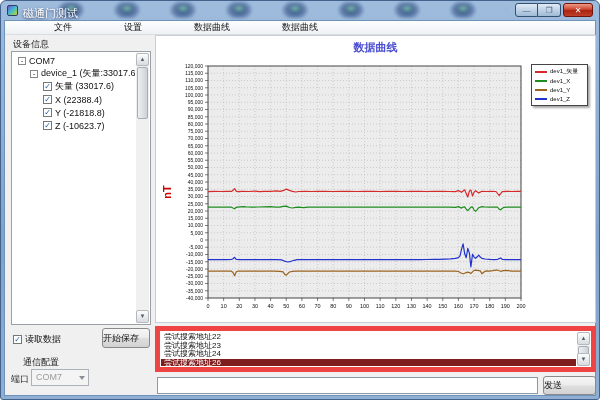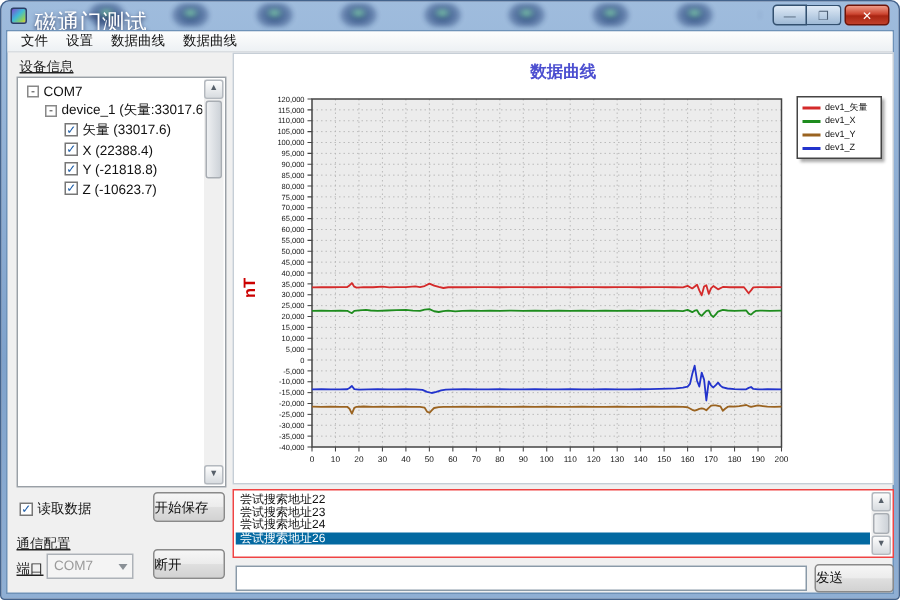--- a/index.html
+++ b/index.html
@@ -9,36 +9,36 @@
 
   
   .titlebar { position:absolute; left:0; right:0; top:0; height:19px; }
   .blobs { position:absolute; left:42px; right:92px; top:1px; bottom:2px;
     background-image:
       radial-gradient(9px 6px at 50% 42%, rgba(130,210,170,.95), transparent 72%),
       radial-gradient(15px 11px at 50% 50%, rgba(18,48,105,.95), rgba(18,48,105,.35) 75%, transparent 88%);
     background-size:56px 100%; background-repeat:repeat-x; filter:blur(1.4px); opacity:.9; }
   .title-icon { position:absolute; left:6px; top:4px; width:11px; height:11px; border-radius:2px;
     background:linear-gradient(135deg,#7a4fd0 0%,#3fb9d8 45%,#8fd05a 80%,#e8c83a 100%); border:1px solid #2c3e66; }
-  .title-text { position:absolute; left:22px; top:5px; font-size:15px; color:#fff; text-shadow:0 1px 3px rgba(0,10,50,.75); }
+  .title-text { position:absolute; left:22px; top:5px; font-size:11px; color:#fff; text-shadow:0 1px 3px rgba(0,10,50,.75); }
   .win-buttons { position:absolute; right:6px; top:2px; display:flex; }
   .win-btn { width:23px; height:14px; display:flex; align-items:center; justify-content:center; font-size:8px; color:#fff;
     border:1px solid #33506f; background:linear-gradient(rgba(245,250,255,.75),rgba(160,185,210,.6)); color:#4a5d73; }
   .win-btn.min { border-radius:3px 0 0 3px; }
   .win-btn.max { border-left:none; border-radius:0 3px 3px 0; }
   .win-btn.close { width:30px; margin-left:2px; border-radius:3px; color:#fff; font-weight:bold;
     background:linear-gradient(#ef9b88,#cc4530 45%,#a92512 55%,#c1402a); border:1px solid #6e1408; }
 
   
   .client { position:absolute; left:3px; right:3px; top:19px; bottom:3px; background:#f0f0f0; border:1px solid #6e92b8; }
 
   .menubar { position:absolute; left:0; right:0; top:0; height:14px; background:linear-gradient(#fdfdfd,#edf1f4); border-bottom:1px solid #d9dde1; display:flex; align-items:center; padding-left:3px; }
-  .menu-item { font-size:9px; color:#111; padding:1px 6px; }
-
-  .group-title { position:absolute; font-size:9px; color:#222;text-decoration:underline; }
+  .menu-item { font-size:9px; color:#111; padding:1px 6px;margin-left:40px; }
+
+  .group-title { position:absolute; font-size:9px; color:#222; }
 
   
   .tree-box { position:absolute; left:6px; top:30px; width:140px; height:274px; background:#fff; border:1px solid #9aa0a6; }
   .tree-content { position:absolute; left:1px; top:2px; right:15px; bottom:1px; overflow:hidden; font-size:9px; color:#111; }
   .tree-row { display:flex; align-items:center; height:13px; white-space:nowrap; }
   .ind1 { margin-left:5px; } .ind2 { margin-left:17px; } .ind3 { margin-left:30px; }
   .expander { width:8px; height:8px; border:1px solid #888; background:#fff; font-size:8px; line-height:6px; text-align:center; color:#333; margin-right:3px; flex:none; }
   .cb { width:9px; height:9px; border:1px solid #777; background:#fff; margin-right:3px; flex:none; font-size:8px; line-height:8px; color:#1f5ea8; text-align:center; font-weight:bold; }
 
   .vscroll { position:absolute; top:1px; bottom:1px; right:1px; width:13px; background:#f0f0f0; }
@@ -57,24 +57,24 @@
   .chart-panel { position:absolute; left:150px; top:14px; width:441px; height:288px; background:#fff; border:1px solid #c6ced6; }
   .chart-title { position:absolute; left:0; right:0; top:4px; text-align:center; font-size:11px; font-weight:bold; color:#4c4fd0; }
   .ylab { position:absolute; left:4px; top:150px; font-size:11px; font-weight:bold; color:#cc0000; transform:rotate(-90deg); transform-origin:center; }
   .xlab { position:absolute; left:52px; width:313px; bottom:3px; text-align:center; font-size:8px; color:#333; }
   .legend { position:absolute; right:7px; top:28px; width:57px; background:#fff; border:1px solid #444; box-shadow:2px 2px 2px rgba(0,0,0,.35); padding:2px 3px; }
   .leg-row { display:flex; align-items:center; height:9px; }
   .leg-swatch { width:12px; height:2px; margin-right:3px; flex:none; background:#888; }
   .leg-text { font-size:6px; color:#111; white-space:nowrap; }
 
   
-  .log-box { position:absolute; left:150px; top:305px; width:441px; height:46px; background:#fff; border:1px solid #ef4444; }
+  .log-box { position:absolute; left:150px; top:305px; width:441px; height:46px; background:#fff; border:5px solid #ef4444; }
   .log-content { position:absolute; left:1px; top:2px; right:15px; bottom:1px; font-size:8px; color:#111; overflow:hidden; }
   .log-row { height:8.6px; line-height:8.6px; padding-left:3px; white-space:nowrap; }
-  .log-row.selected { background:#0369a1; color:#fff; margin-right:-14px; }
+  .log-row.selected { background:#7f1d1d; color:#fff; margin-right:-14px; }
 
   .send-input { position:absolute; left:152px; top:356px; width:381px; height:17px; border:1px solid #8a9aa8; background:#fff; font-size:9px; padding:2px 4px; }
 </style>
 </head>
 <body>
 
 <div class="window">
   <div class="titlebar">
     <div class="blobs"></div>
     <div class="title-icon"></div>
@@ -134,27 +134,26 @@
         <div class="scroll-btn down">▼</div>
       </div>
     </div>
 
     <div class="checkbox-row" style="left:8px; top:312px;">
       <span class="cb">✓</span>
       <span>读取数据</span>
     </div>
     <div class="btn" style="left:97px; top:307px; width:48px; height:20px; line-height:18px;">开始保存</div>
 
-    <div class="group-title" style="left:6px; top:335px;">通信配置</div>
+    <div class="group-title" style="left:18px; top:335px;">通信配置</div>
     <div class="group-title" style="left:6px; top:352px;">端口</div>
     <div class="combo">
       <span>COM7</span>
       <span class="combo-arrow"></span>
     </div>
-    <div class="btn" style="left:97px; top:345px; width:48px; height:20px; line-height:18px;">断开</div>
 
     <div class="chart-panel">
       <div class="chart-title">数据曲线</div>
       <svg id="plot-svg" width="441" height="288" style="position:absolute; left:0; top:0;">
           <rect x="52" y="30" width="313" height="232" fill="#ececec"></rect>
           <line x1="52" y1="254.75" x2="365" y2="254.75" stroke="#b5b5b5" stroke-width="0.6" stroke-dasharray="1,2"></line>
           <line x1="52" y1="247.5" x2="365" y2="247.5" stroke="#b5b5b5" stroke-width="0.6" stroke-dasharray="1,2"></line>
           <line x1="52" y1="240.25" x2="365" y2="240.25" stroke="#b5b5b5" stroke-width="0.6" stroke-dasharray="1,2"></line>
           <line x1="52" y1="233" x2="365" y2="233" stroke="#b5b5b5" stroke-width="0.6" stroke-dasharray="1,2"></line>
           <line x1="52" y1="225.75" x2="365" y2="225.75" stroke="#b5b5b5" stroke-width="0.6" stroke-dasharray="1,2"></line>

